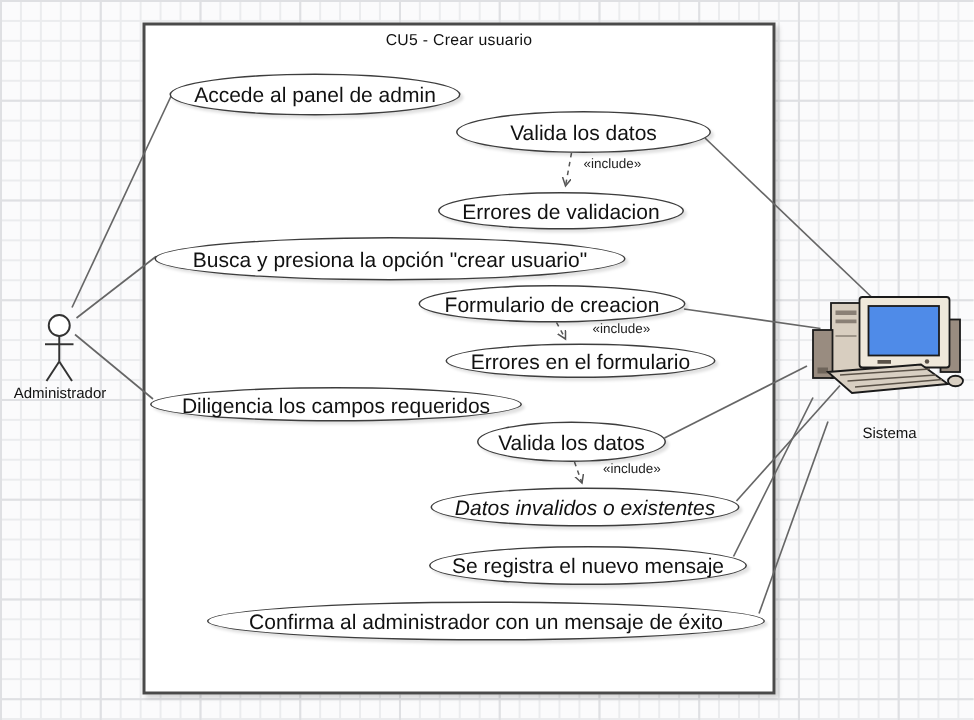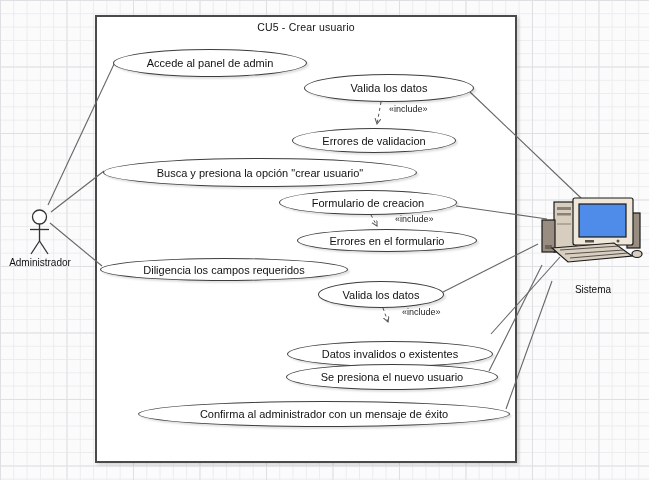--- a/index.html
+++ b/index.html
@@ -24,33 +24,33 @@
   }
   .frame-title{
     position:absolute;top:4px;left:0;width:100%;text-align:center;
     font-size:10.5px;color:#111;letter-spacing:.2px;
   }
   svg.overlay{position:absolute;left:0;top:0;z-index:2;}
   .uc{
     position:absolute;z-index:3;
     background:#ffffff;border:1px solid #3d3d3d;border-radius:50%;
     display:flex;align-items:center;justify-content:center;
-    font-size:11px;color:#111;white-space:nowrap;
+    font-size:14px;color:#111;white-space:nowrap;
     box-shadow:2px 2px 2px rgba(0,0,0,0.12);
     box-sizing:border-box;
   }
   .uc1{left:113px;top:49px;width:194px;height:28px;}
   .uc2{left:304px;top:74px;width:170px;height:28px;}
   .uc3{left:292px;top:128px;width:164px;height:25px;}
   .uc4{left:103px;top:158px;width:314px;height:29px;}
   .uc5{left:279px;top:190px;width:178px;height:25px;}
   .uc6{left:297px;top:229px;width:180px;height:23px;}
   .uc7{left:100px;top:258px;width:248px;height:23px;}
   .uc8{left:318px;top:281px;width:126px;height:27px;}
-  .uc9{left:287px;top:341px;width:206px;height:26px;}
+  .uc9{left:287px;top:325px;width:206px;height:26px;font-style:italic;}
   .uc10{left:286px;top:364px;width:212px;height:26px;}
   .uc11{left:138px;top:401px;width:372px;height:26px;}
   .stereo{
     position:absolute;z-index:3;font-size:9px;color:#222;white-space:nowrap;text-align:right;
   }
   .st1{left:389px;top:104px;}
   .st2{left:395px;top:214px;}
   .st3{left:402px;top:307px;}
   .actor-label{
     position:absolute;left:0px;top:257px;width:80px;text-align:center;
@@ -139,21 +139,21 @@
 <div class="uc uc7">
     <span>Diligencia los campos requeridos</span>
   </div>
 <div class="uc uc8">
     <span>Valida los datos</span>
   </div>
 <div class="uc uc9">
     <span>Datos invalidos o existentes</span>
   </div>
 <div class="uc uc10">
-    <span>Se presiona el nuevo usuario</span>
+    <span>Se registra el nuevo mensaje</span>
   </div>
 <div class="uc uc11">
     <span>Confirma al administrador con un mensaje de éxito</span>
   </div>
 
 <span class="stereo st1">«include»</span>
 <span class="stereo st2">«include»</span>
 <span class="stereo st3">«include»</span>
 
 <div class="actor-label">Administrador</div>

